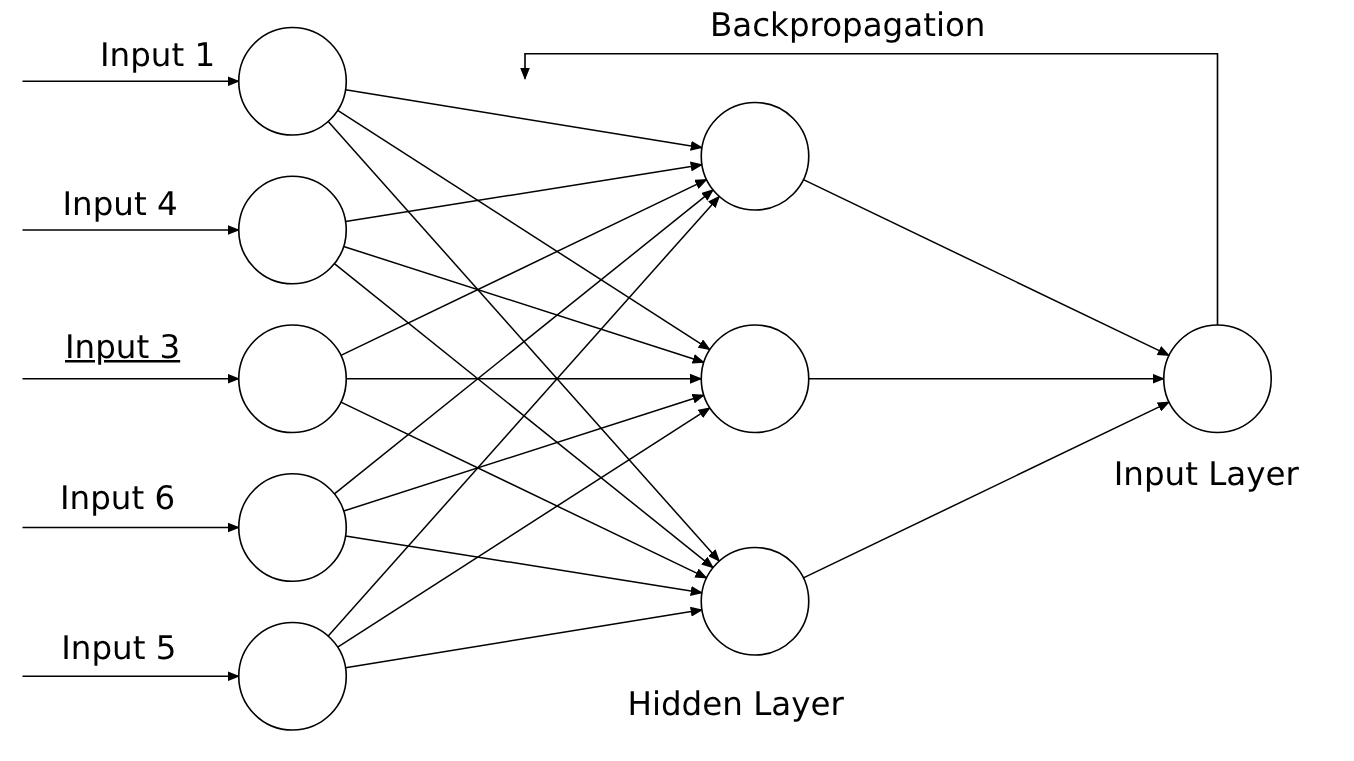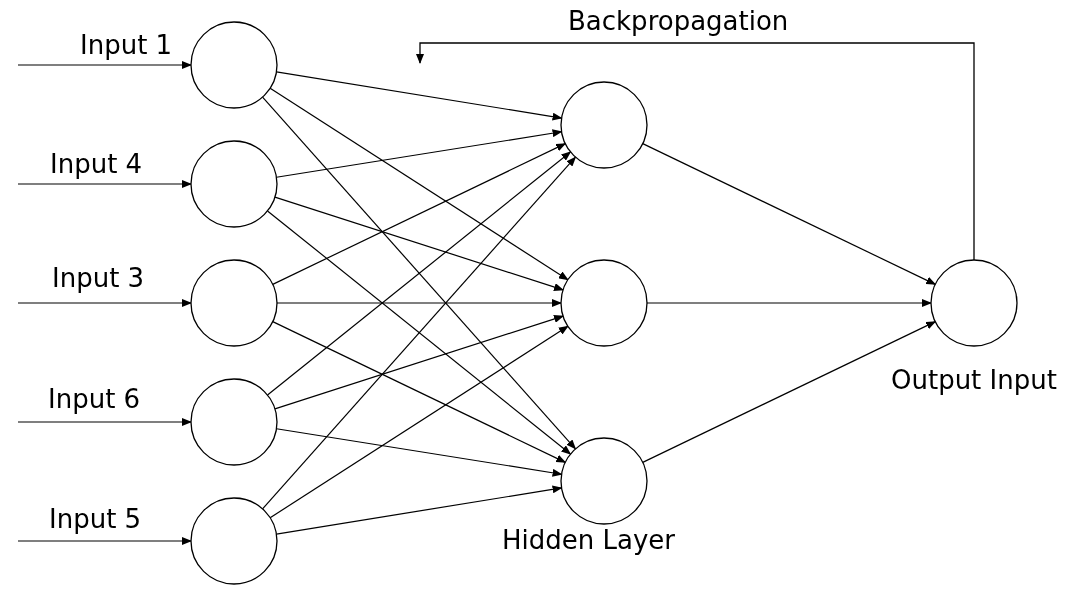--- a/index.html
+++ b/index.html
@@ -50,18 +50,18 @@
       <circle cx="604" cy="125" r="43" fill="#fff" stroke="#000" stroke-width="1.3"></circle>
       <circle cx="604" cy="303" r="43" fill="#fff" stroke="#000" stroke-width="1.3"></circle>
       <circle cx="604" cy="481" r="43" fill="#fff" stroke="#000" stroke-width="1.3"></circle>
       <circle cx="974" cy="303" r="43" fill="#fff" stroke="#000" stroke-width="1.3"></circle>
     </g>
   <path d="M974,260 L974,43 L420,43 L420,63" fill="none" stroke="#000" stroke-width="1.3" marker-end="url(#arr)"></path>
 </svg>
 
 <div class="lbl" style="left:52px;top:32px;margin-left:28px;">Input 1</div>
 <div class="lbl" style="left:50px;top:151px;">Input 4</div>
-<div class="lbl" style="left:52px;top:265px;">Input 3</div>
+<div class="lbl" style="left:52px;top:265px;text-decoration:underline;">Input 3</div>
 <div class="lbl" style="left:48px;top:386px;">Input 6</div>
 <div class="lbl" style="left:49px;top:506px;">Input 5</div>
 <div class="lbl" style="left:568px;top:8px;text-align:right;">Backpropagation</div>
-<div class="lbl" style="left:502px;top:527px;">Hidden Layer</div>
-<div class="lbl" style="left:891px;top:367px;">Output Input</div>
+<div class="lbl" style="left:502px;top:551px;">Hidden Layer</div>
+<div class="lbl" style="left:891px;top:367px;">Input Layer</div>
 
 </body></html>

